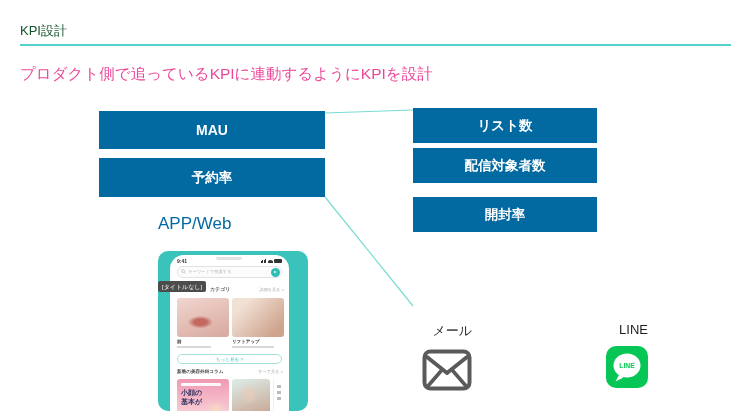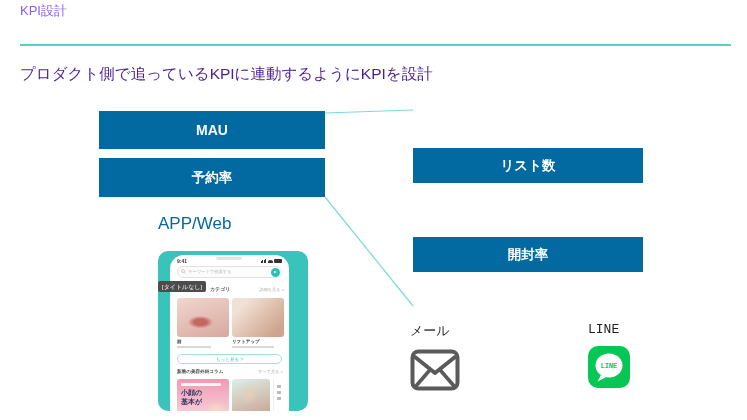--- a/index.html
+++ b/index.html
@@ -1,30 +1,30 @@
 <!DOCTYPE html>
 <html><head>
 <meta charset="utf-8">
 <style>
   * { margin:0; padding:0; box-sizing:border-box; }
   html,body { background:#ffffff; }
   body { font-family:"Liberation Sans","DejaVu Sans",sans-serif; }
   .slide { position:relative; width:747px; height:420px; background:#fff; overflow:hidden; }
 
   
-  .title { position:absolute; left:20px; top:2px; font-size:13px; color:#8b5cf6; }
+  .title { position:absolute; left:20px; top:22px; font-size:13px; color:#14532d; }
   .rule  { position:absolute; left:20px; top:44px; width:711px; height:1.5px; background:#53D3CC; }
-  .subtitle { position:absolute; left:20px; top:64px; font-size:15.5px; color:#4c1d95; }
+  .subtitle { position:absolute; left:20px; top:64px; font-size:15.5px; color:#ec4899; }
 
   
   .kpi-box { position:absolute; background:#0369a1; color:#fff; font-weight:bold;
              display:flex; align-items:center; justify-content:center; font-size:13.5px; }
   .lb0 { left:99px;  top:111px; width:226px; height:38px; font-size:14px; }
   .lb1 { left:99px;  top:158px; width:226px; height:39px;font-family:Liberation Mono, monospace; }
-  .rb  { left:413px; width:230px; height:35px;margin-top:40px; }
+  .rb  { left:413px; width:184px; height:35px; }
   .rb0 { top:108px; } .rb1 { top:148px; } .rb2 { top:197px; } .rb3 { top:232px; } .rb4 { top:273px; }
 
   .connector-svg { position:absolute; left:0; top:0; width:747px; height:420px; pointer-events:none; }
 
   
   .app-label { position:absolute; left:158px; top:214px; width:150px; text-align:left;
                font-size:17px; color:#0369a1; }
   .phone-panel { position:absolute; left:158px; top:251px; width:150px; height:160px;
                  background:#3AC3BB; border-radius:10px; overflow:hidden; }
   .phone { position:absolute; left:12px; top:4px; width:119px; height:170px; background:#fff;
@@ -70,21 +70,21 @@
   .banner-bar { position:absolute; left:4px; top:4px; width:40px; height:2.5px; background:rgba(255,255,255,.9); border-radius:1px; }
   .banner-t1 { position:absolute; left:4px; top:9px;  font-size:7px; font-weight:bold; color:#2e3263; line-height:1.3; }
   .banner-t2 { position:absolute; left:4px; top:18px; font-size:7px; font-weight:bold; color:#2e3263; line-height:1.3; }
   .bphoto { width:38px; height:34px; border-radius:3px;
             background:radial-gradient(ellipse 12px 14px at 45% 45%, #e9cdb8 0%, rgba(233,205,184,0) 75%),
                        linear-gradient(160deg,#ddeee9,#c9a795); }
   .sliver { position:relative; width:10px; height:34px; background:#fff; border-left:0.5px solid #eee; }
   .sliver i { position:absolute; left:3px; width:4px; height:3px; background:#bbb; display:block; }
 
   
-  .channel { position:absolute; top:322px; text-align:left;font-family:Liberation Mono, monospace; }
+  .channel { position:absolute; top:322px; text-align:right; }
   .ch-mail { left:410px; width:62px; }
   .ch-push { left:498px; width:62px; }
   .ch-line { left:588px; width:60px; }
   .ch-label { font-size:13px; color:#1f1f1f; }
   .ch-mail svg { margin-top:9px; }
   .ch-push svg { margin-top:3px; }
   .ch-line svg { margin-top:9px; }
 </style>
 </head>
 <body>
@@ -97,20 +97,21 @@
 
   <svg class="connector-svg" viewBox="0 0 747 420">
     <line x1="325" y1="113" x2="413" y2="110" stroke="#79DBD5" stroke-width="1.2"></line>
     <line x1="325" y1="197" x2="413" y2="306" stroke="#79DBD5" stroke-width="1.2"></line>
   </svg>
 
   <div class="kpi-box lb0">MAU</div>
   <div class="kpi-box lb1">予約率</div>
 
   <div class="kpi-box rb rb0">リスト数</div>
+  <div class="kpi-box rb rb1">配信対象者数</div>
   <div class="kpi-box rb rb2">開封率</div>
 
   <div class="app-label">APP/Web</div>
 
   <div class="phone-panel">
     <div class="phone">
       <div class="notch"></div>
       <div class="statusbar">
         <span class="status-time">9:41</span>
         <span class="status-icons">

